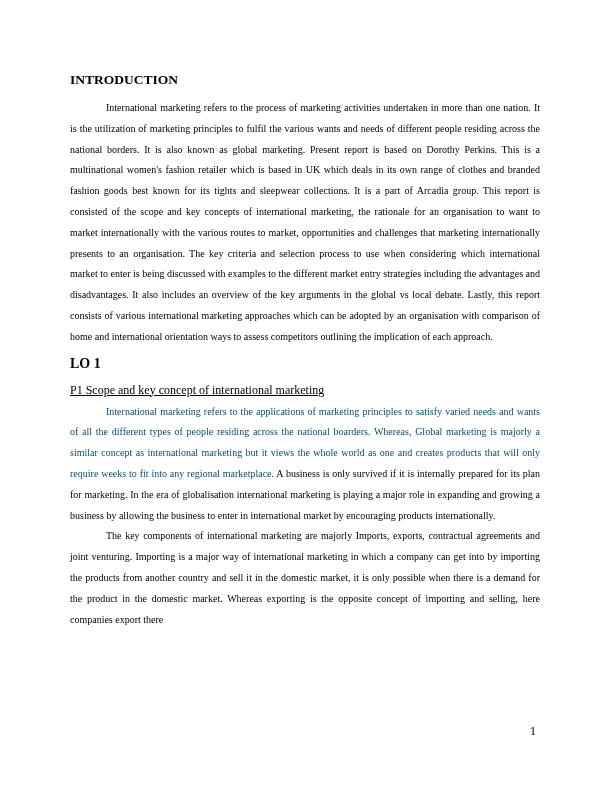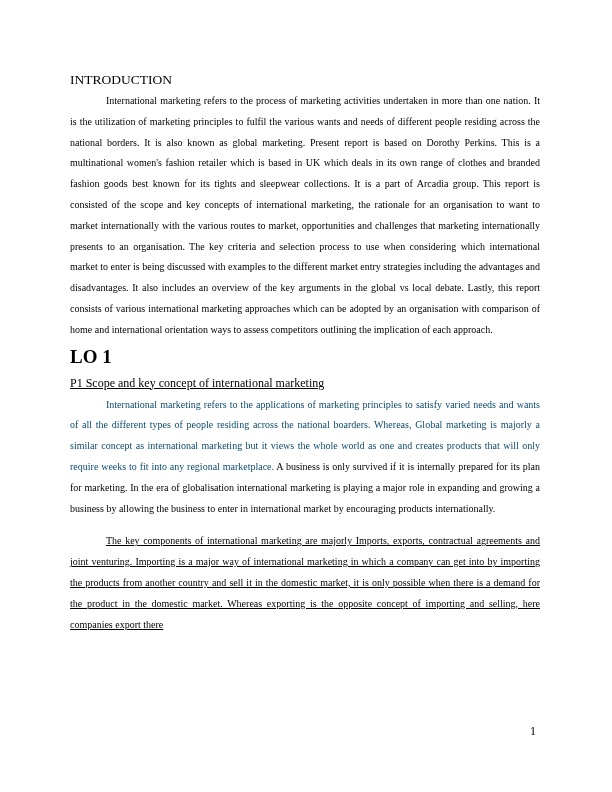--- a/index.html
+++ b/index.html
@@ -13,47 +13,45 @@
     height: 792px;
     background: #ffffff;
     box-sizing: border-box;
     padding: 70px 72px 0 70px;
     font-family: "Liberation Serif", serif;
     color: #000000;
     overflow: hidden;
   }
   .heading-major {
     font-size: 13.5px;
-    font-weight: normal;
-    margin: 0 0 1px 0;
+    font-weight: bold;
+    margin: 0 0 8px 0;
     line-height: 20px;
   }
   .heading-lo {
-    font-size: 19px;
+    font-size: 14px;
     font-weight: bold;
     margin: 6px 0 6px 0;
     line-height: 20px;
   }
   .heading-sub {
     font-size: 12px;
     font-weight: normal;
     text-decoration: underline;
     margin: 0 0 2px 0;
     line-height: 20px;
   }
   .para {
     font-size: 10px;
     line-height: 20.8px;
     text-align: justify;
     text-indent: 36px;
     margin: 0;
   }
   .para.spaced-top {
-    margin-top: 12px;
-    text-decoration: underline;
   }
   .red-text {
     color: #0c4a6e;
   }
   .page-number {
     position: absolute;
     bottom: 54px;
     right: 76px;
     font-size: 12px;
     line-height: 14px;

